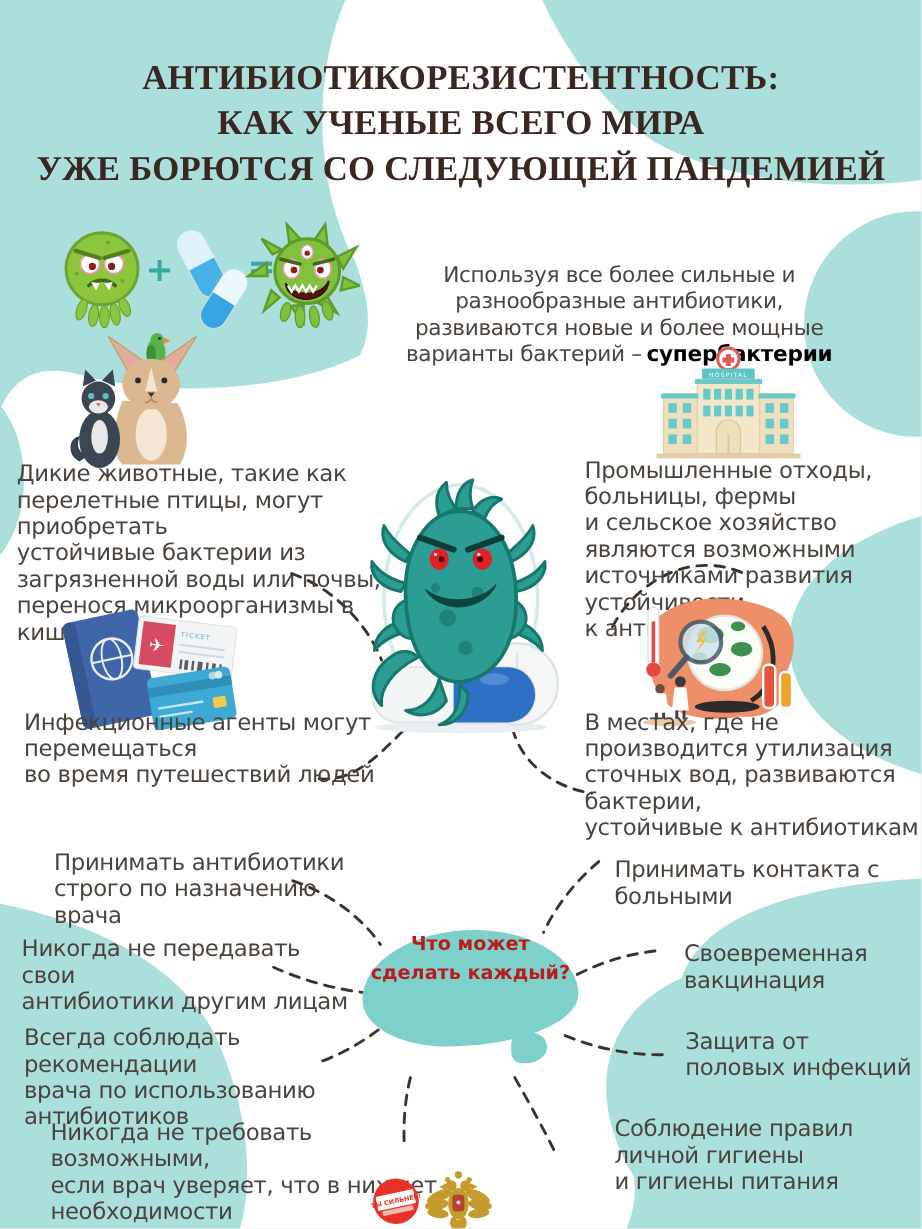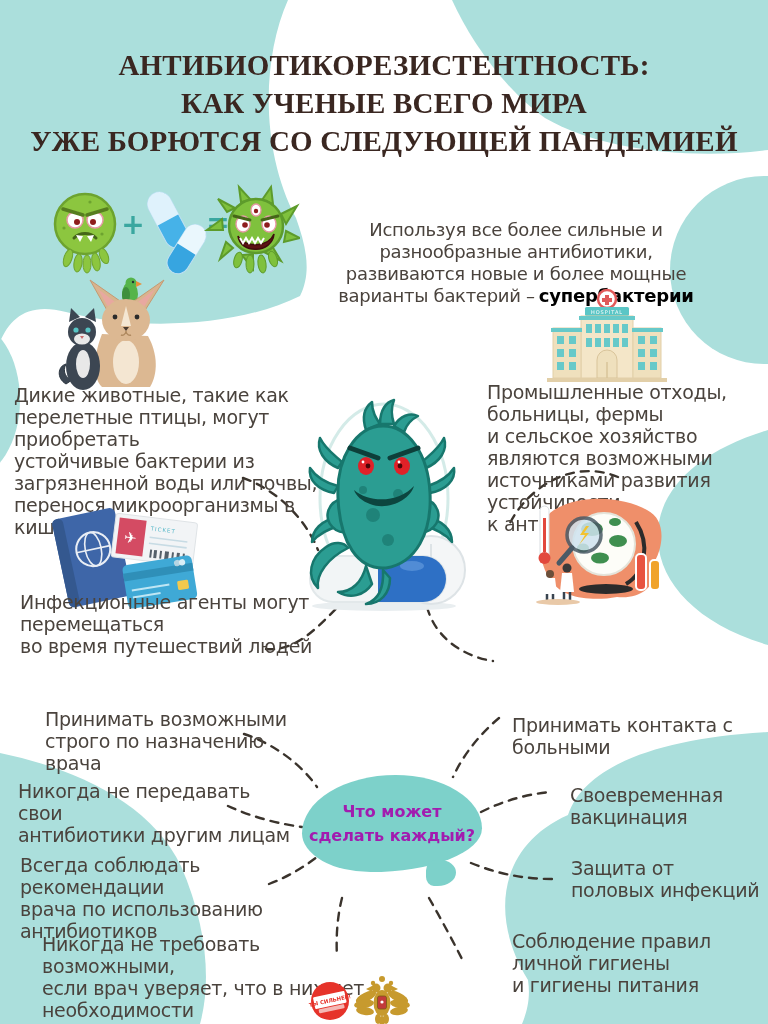--- a/index.html
+++ b/index.html
@@ -7,22 +7,22 @@
           font-family:"DejaVu Sans",sans-serif;margin:0 auto}
   .abs{position:absolute}
   .t{font-size:19px;line-height:22px;letter-spacing:-0.3px;color:#4a433d;white-space:pre-line}
   .title{left:0;top:46px;width:768px;text-align:center;
          font-family:"Liberation Serif","DejaVu Serif",serif;font-weight:bold;
          font-size:29px;line-height:38px;color:#3a2721;white-space:pre-line;letter-spacing:.2px}
   .intro{left:298px;top:197px;width:436px;text-align:center;font-size:18px;line-height:22px}
   .intro b{margin-left:4px;letter-spacing:-0.2px;color:#000000}
   .bubble{left:302px;top:775px;width:180px;height:97px;background:#7dd1ca;
           border-radius:52% 48% 62% 38% / 60% 55% 45% 40%;
-          display:flex;align-items:center;justify-content:center;text-align:center;
-          font-weight:bold;font-size:16px;line-height:24px;color:#a21caf;white-space:pre-line}
+          display:flex;justify-content:center;text-align:center;
+          font-weight:bold;font-size:16px;line-height:24px;color:#b91c1c;white-space:pre-line}
   .bubble::after{content:"";position:absolute;right:26px;bottom:-14px;width:30px;height:26px;
           background:#7dd1ca;border-radius:40% 60% 70% 30%/45% 55% 60% 40%}
   svg{display:block}
 </style>
 </head>
 <body>
 
 <div class="poster">
 
   <svg class="abs" width="768" height="1024" viewBox="0 0 768 1024" style="left:0;top:0">
@@ -319,27 +319,30 @@
       <line x1="27" y1="106" x2="27" y2="112" stroke="#394450" stroke-width="2.5"></line>
       <line x1="33" y1="106" x2="33" y2="112" stroke="#394450" stroke-width="2.5"></line>
       <circle cx="47" cy="80" r="4.5" fill="#3a3a3a"></circle>
       <path d="M42,85 L52,85 L54,104 L40,104 Z" fill="#ffffff"></path>
       <line x1="44" y1="104" x2="44" y2="112" stroke="#394450" stroke-width="2.5"></line>
       <line x1="50" y1="104" x2="50" y2="112" stroke="#394450" stroke-width="2.5"></line>
       <ellipse cx="38" cy="114" rx="22" ry="3" fill="#e9c9a8"></ellipse>
     </g>
   </svg>
 
+  <div class="abs t" style="left:487px;top:591px;width:280px">В местах, где не производится утилизация
+сточных вод, развиваются бактерии,
+устойчивые к антибиотикам</div>
 
   <div class="abs bubble">
     <span>Что может
 сделать каждый?</span>
   </div>
 
-  <div class="abs t" style="left:45px;top:708px;width:280px">Принимать возможными
+  <div class="abs t" style="left:45px;top:708px;width:280px">Принимать антибиотики
 строго по назначению врача</div>
   <div class="abs t" style="left:20px;top:854px;width:300px">Всегда соблюдать рекомендации
 врача по использованию антибиотиков</div>
   <div class="abs t" style="left:18px;top:780px;width:280px">Никогда не передавать свои
 антибиотики другим лицам</div>
   <div class="abs t" style="left:42px;top:933px;width:330px">Никогда не требовать возможными,
 если врач уверяет, что в них нет необходимости</div>
 
   <div class="abs t" style="left:512px;top:714px;width:250px">Принимать контакта с больными</div>
   <div class="abs t" style="left:570px;top:784px;width:190px">Своевременная вакцинация</div>

